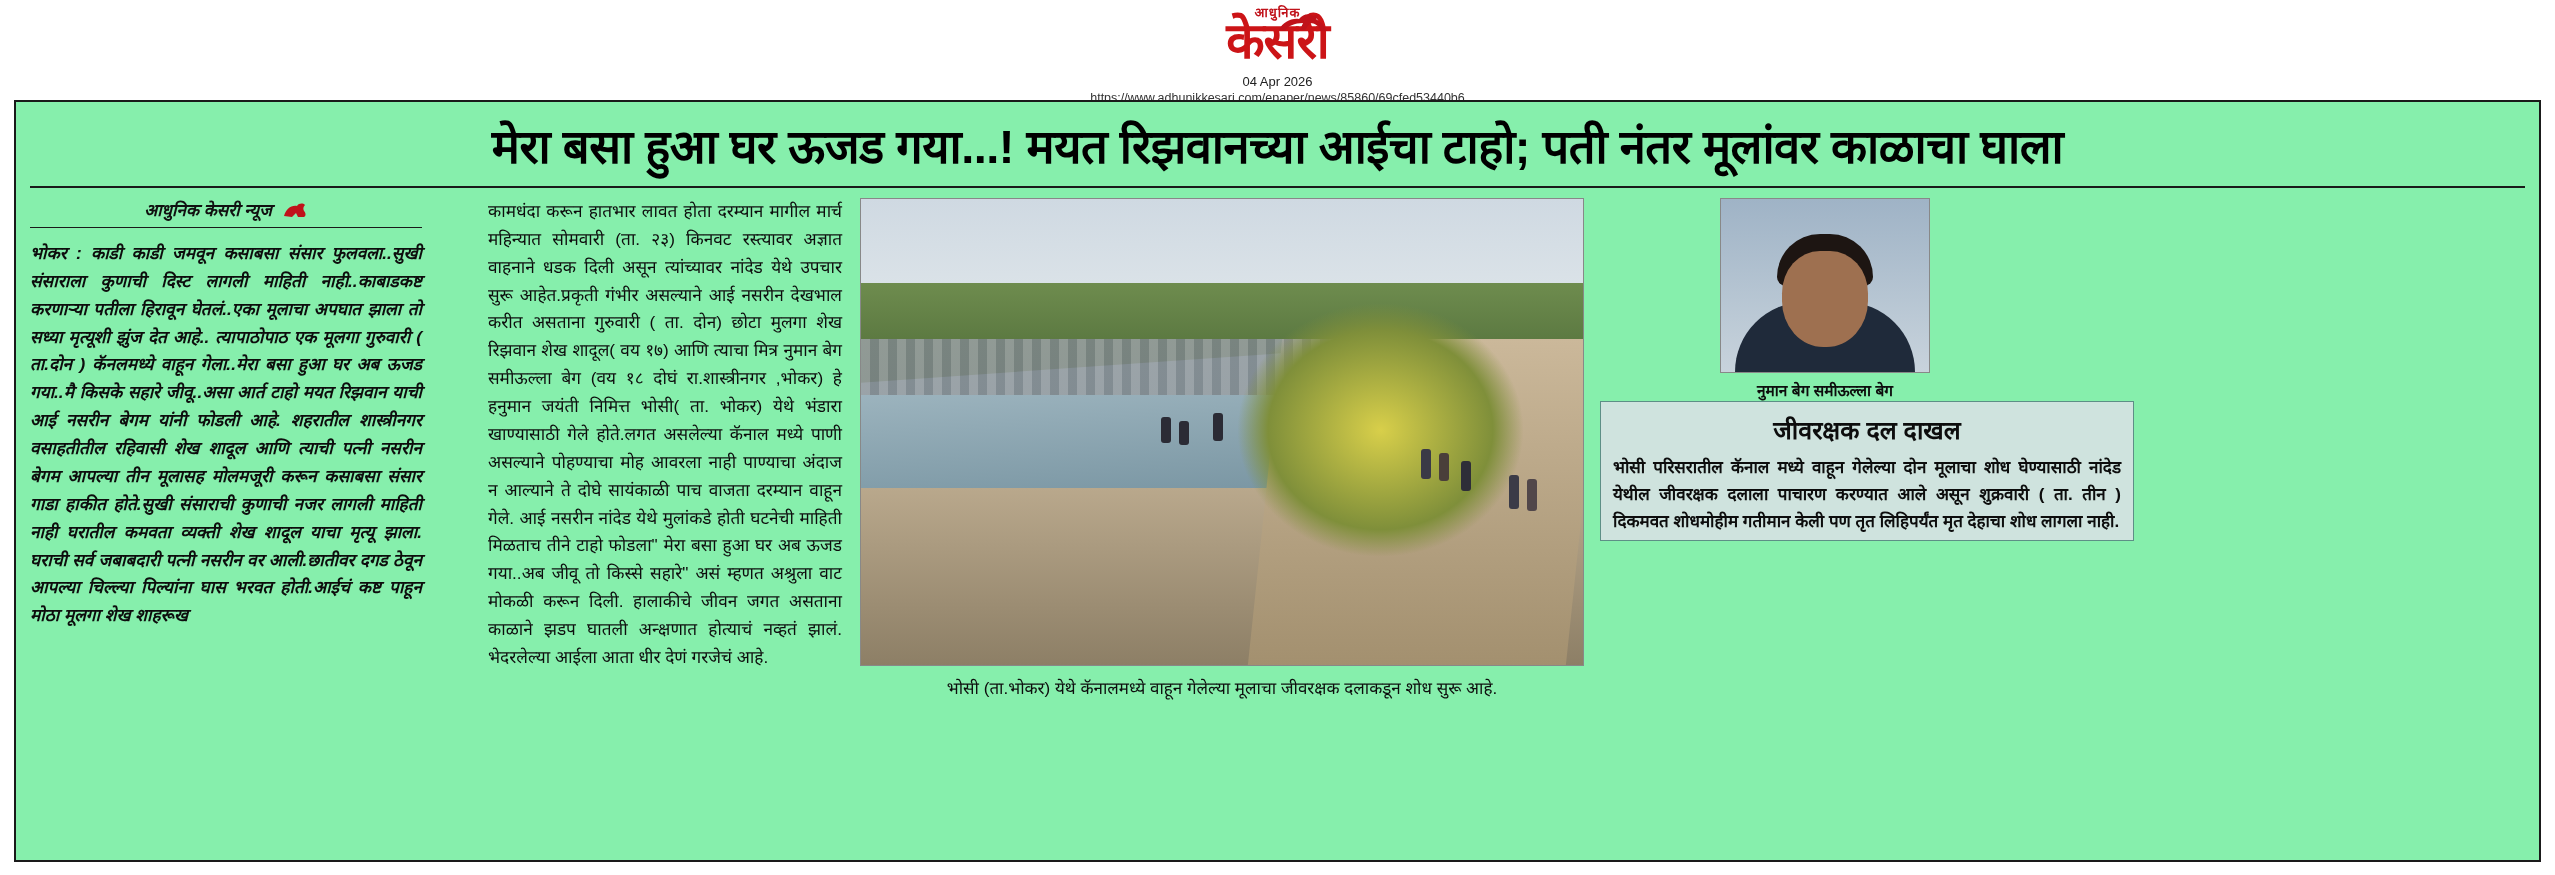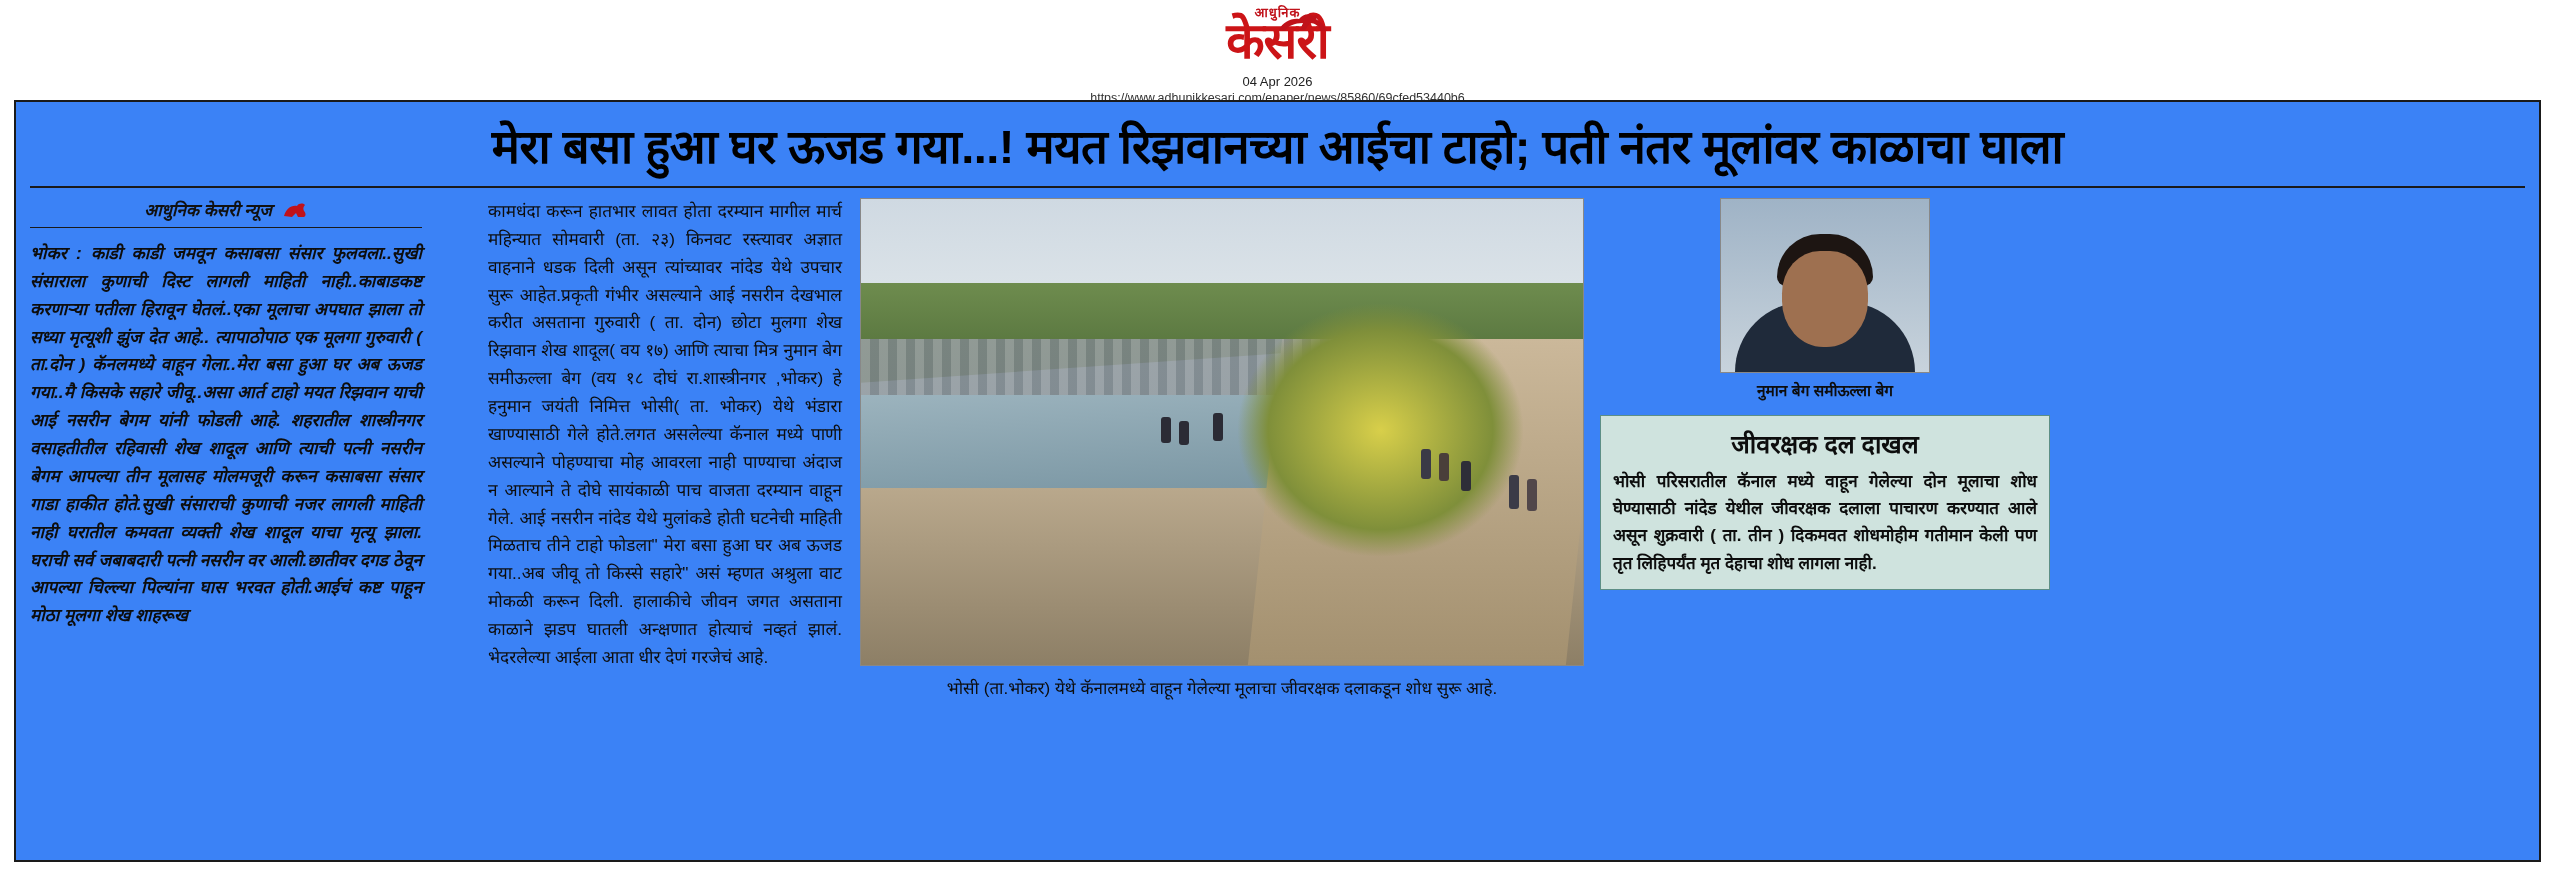--- a/index.html
+++ b/index.html
@@ -54,21 +54,21 @@
   }
 
   
   .article-box {
     position: absolute;
     left: 14px;
     top: 100px;
     width: 2527px;
     height: 762px;
     border: 2px solid #1a1a1a;
-    background: #3b82f6;
+    background: #86efac;
     padding: 10px 14px 8px 14px;
   }
 
   .headline {
     font-size: 47px;
     line-height: 1.15;
     font-weight: bold;
     color: #000;
     text-align: center;
     padding: 8px 4px 6px 4px;
@@ -155,25 +155,24 @@
   .portrait-caption {
     font-size: 15.5px;
     font-weight: bold;
     text-align: center;
     padding-top: 6px;
     color: #0d0d0d;
   }
 
   
   .side-box {
-    margin-top: 14px;
-    width: 450px;
+    width: 534px;
     border: 1px solid #5d8f86;
     background: #cfe3de;
-    padding: 8px 12px 12px 12px;
+    padding: 8px 12px 4px 12px;
   }
   .side-title {
     text-align: center;
     font-size: 25px;
     font-weight: bold;
     color: #0d0d0d;
     padding: 2px 0 8px 0;
   }
   .side-body {
     font-size: 17px;

